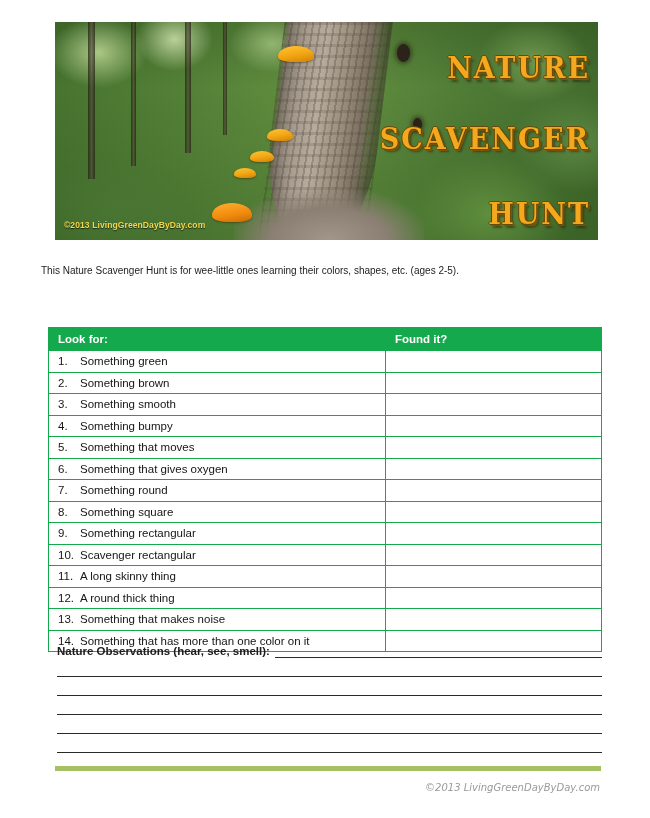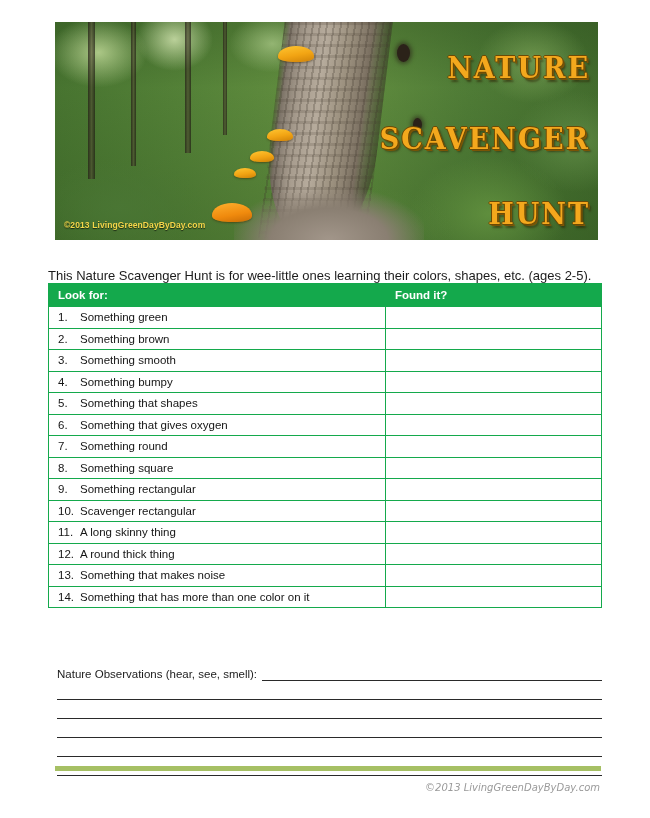--- a/index.html
+++ b/index.html
@@ -135,39 +135,40 @@
       2px 2px 0 #7a5406, 3px 3px 2px rgba(40,28,2,.55);
     transform: scaleY(1.12);
   }
   .hero-title.t1 { top: 32px;  font-size: 27px; }
   .hero-title.t2 { top: 103px; font-size: 27px; }
   .hero-title.t3 { top: 178px; font-size: 27px; }
 
   
   .intro {
     position: absolute;
-    left: 48px;
+    left: 41px;
     top: 254px;
     width: 545px;
-    font-size: 13px;
+    font-size: 10px;
     color: #1c1c1c;
     line-height: 1.35;
   }
 
   
   .table-wrap {
     position: absolute;
     left: 48px;
     top: 283px;
     width: 554px;
   }
   .tbl {
     width: 100%;
     border-collapse: collapse;
     table-layout: fixed;
+    margin-top: 44px;
   }
   .tbl th {
     background: #14a94c;
     color: #ffffff;
     font-size: 11.5px;
     font-weight: bold;
     text-align: left;
     padding: 5px 0 5px 9px;
     height: 12px;
     border: 1px solid #14a94c;
@@ -190,22 +191,23 @@
     display: inline-block;
     width: 22px;
     flex: 0 0 22px;
   }
   .col-found { width: 206px; }
 
   
   .obs {
     position: absolute;
     left: 57px;
-    top: 663px;
+    top: 640px;
     width: 545px;
+    font-weight: bold;
   }
   .obs-row {
     display: flex;
     align-items: flex-end;
     height: 18px;
   }
   .obs-label {
     font-size: 11.5px;
     color: #1c1c1c;
     white-space: nowrap;
@@ -322,21 +324,21 @@
               </div>
             </td>
             <td class="col-found">
               <div class="cell-inner"></div>
             </td>
           </tr>
           <tr>
             <td>
               <div class="cell-inner">
                 <span class="num">5.</span>
-                <span>Something that shapes</span>
+                <span>Something that moves</span>
               </div>
             </td>
             <td class="col-found">
               <div class="cell-inner"></div>
             </td>
           </tr>
           <tr>
             <td>
               <div class="cell-inner">
                 <span class="num">6.</span>

